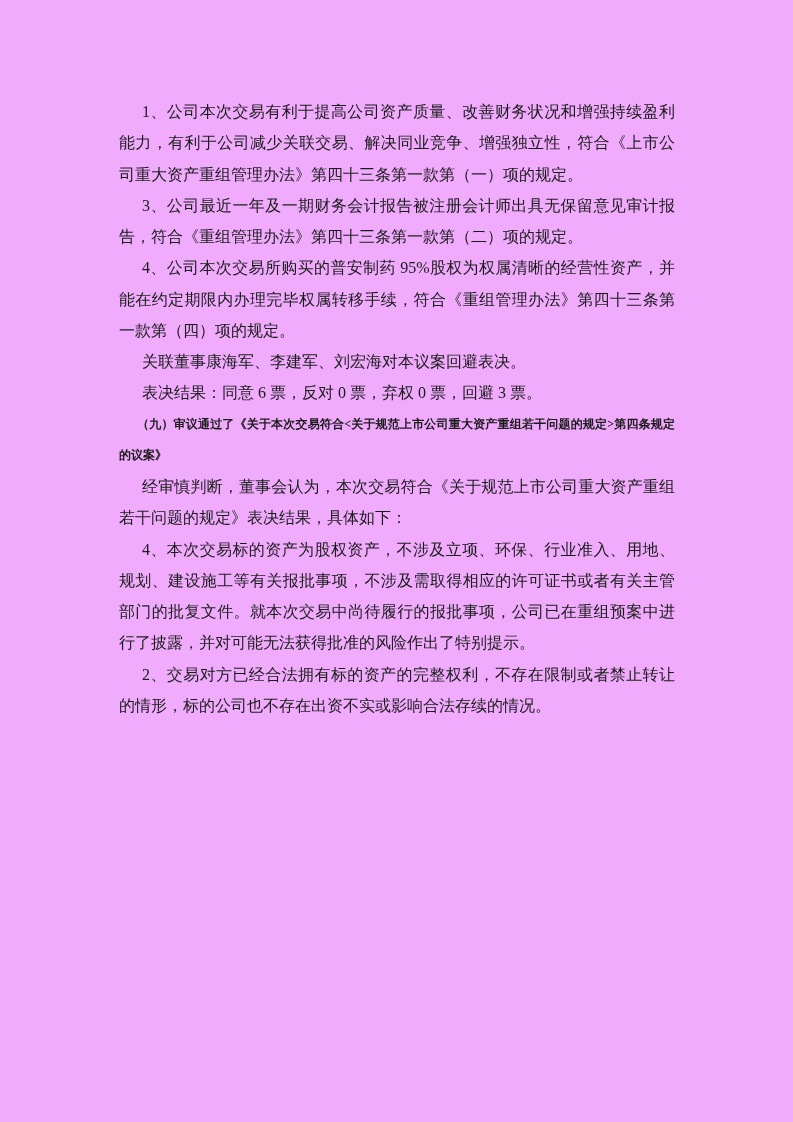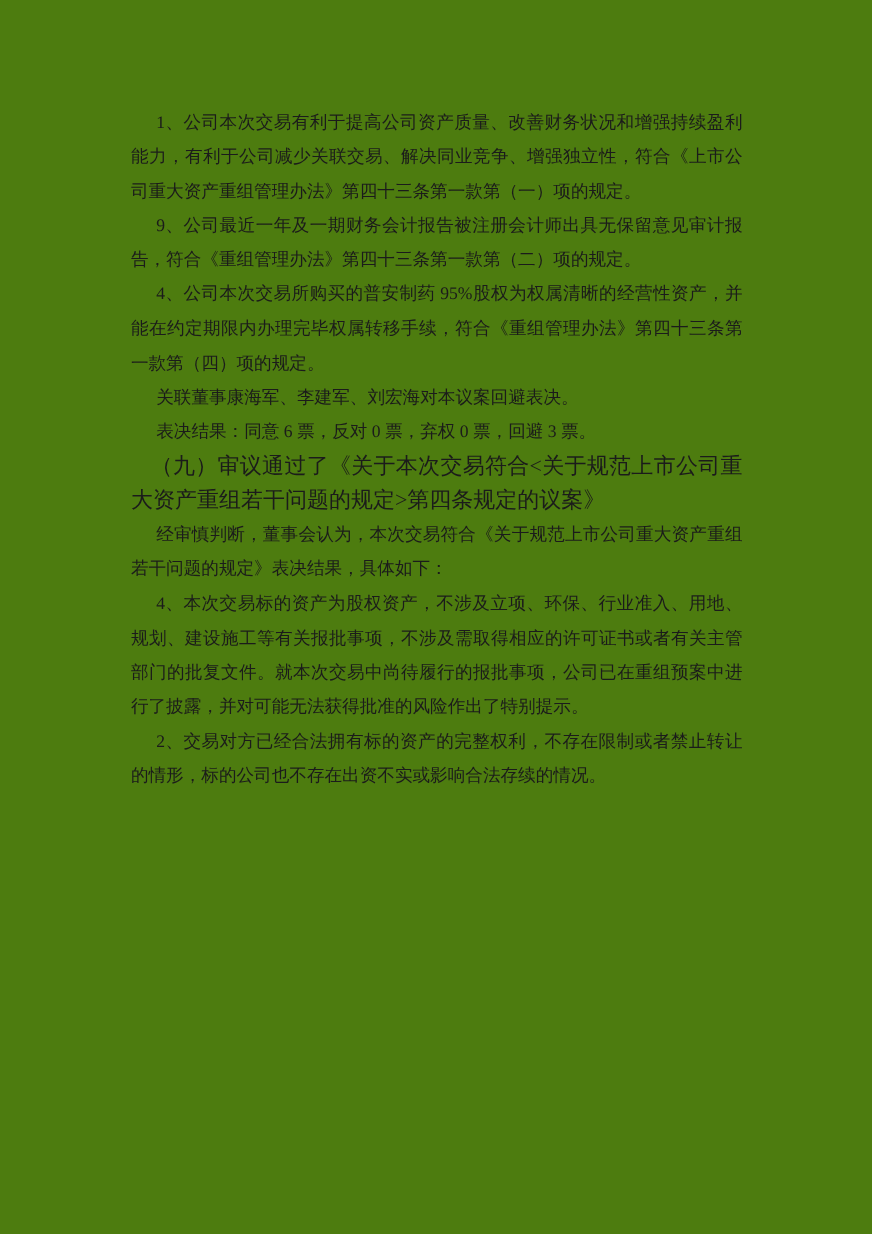--- a/index.html
+++ b/index.html
@@ -9,54 +9,54 @@
   }
   body {
     width: 793px;
     height: 1122px;
     font-family: "Liberation Serif", "DejaVu Serif", serif;
   }
   .page {
     position: relative;
     width: 793px;
     height: 1122px;
-    background: #4d7c0f;
+    background: #f0abfc;
     overflow: hidden;
   }
   .content {
     position: absolute;
     left: 119px;
     top: 96px;
     width: 556px;
     color: #1b1b1b;
     font-size: 16px;
     line-height: 31.25px;
     text-align: justify;
   }
   .para {
     margin: 0;
     padding: 0;
     text-indent: 23px;
   }
   .heading {
     margin: 0;
     padding: 0;
-    font-size: 20px;
-    font-weight: normal;
+    font-size: 12px;
+    font-weight: bold;
     text-indent: 18px;
     line-height: 31.25px;
   }
 </style>
 </head>
 <body>
 
 <div class="page">
   <div class="content">
     <p class="para">1、公司本次交易有利于提高公司资产质量、改善财务状况和增强持续盈利能力，有利于公司减少关联交易、解决同业竞争、增强独立性，符合《上市公司重大资产重组管理办法》第四十三条第一款第（一）项的规定。</p>
-    <p class="para">9、公司最近一年及一期财务会计报告被注册会计师出具无保留意见审计报告，符合《重组管理办法》第四十三条第一款第（二）项的规定。</p>
+    <p class="para">3、公司最近一年及一期财务会计报告被注册会计师出具无保留意见审计报告，符合《重组管理办法》第四十三条第一款第（二）项的规定。</p>
     <p class="para">4、公司本次交易所购买的普安制药 95%股权为权属清晰的经营性资产，并能在约定期限内办理完毕权属转移手续，符合《重组管理办法》第四十三条第一款第（四）项的规定。</p>
     <p class="para">关联董事康海军、李建军、刘宏海对本议案回避表决。</p>
     <p class="para">表决结果：同意 6 票，反对 0 票，弃权 0 票，回避 3 票。</p>
     <h2 class="heading">（九）审议通过了《关于本次交易符合&lt;关于规范上市公司重大资产重组若干问题的规定&gt;第四条规定的议案》</h2>
     <p class="para">经审慎判断，董事会认为，本次交易符合《关于规范上市公司重大资产重组若干问题的规定》表决结果，具体如下：</p>
     <p class="para">4、本次交易标的资产为股权资产，不涉及立项、环保、行业准入、用地、规划、建设施工等有关报批事项，不涉及需取得相应的许可证书或者有关主管部门的批复文件。就本次交易中尚待履行的报批事项，公司已在重组预案中进行了披露，并对可能无法获得批准的风险作出了特别提示。</p>
     <p class="para">2、交易对方已经合法拥有标的资产的完整权利，不存在限制或者禁止转让的情形，标的公司也不存在出资不实或影响合法存续的情况。</p>
   </div>
 </div>
 

